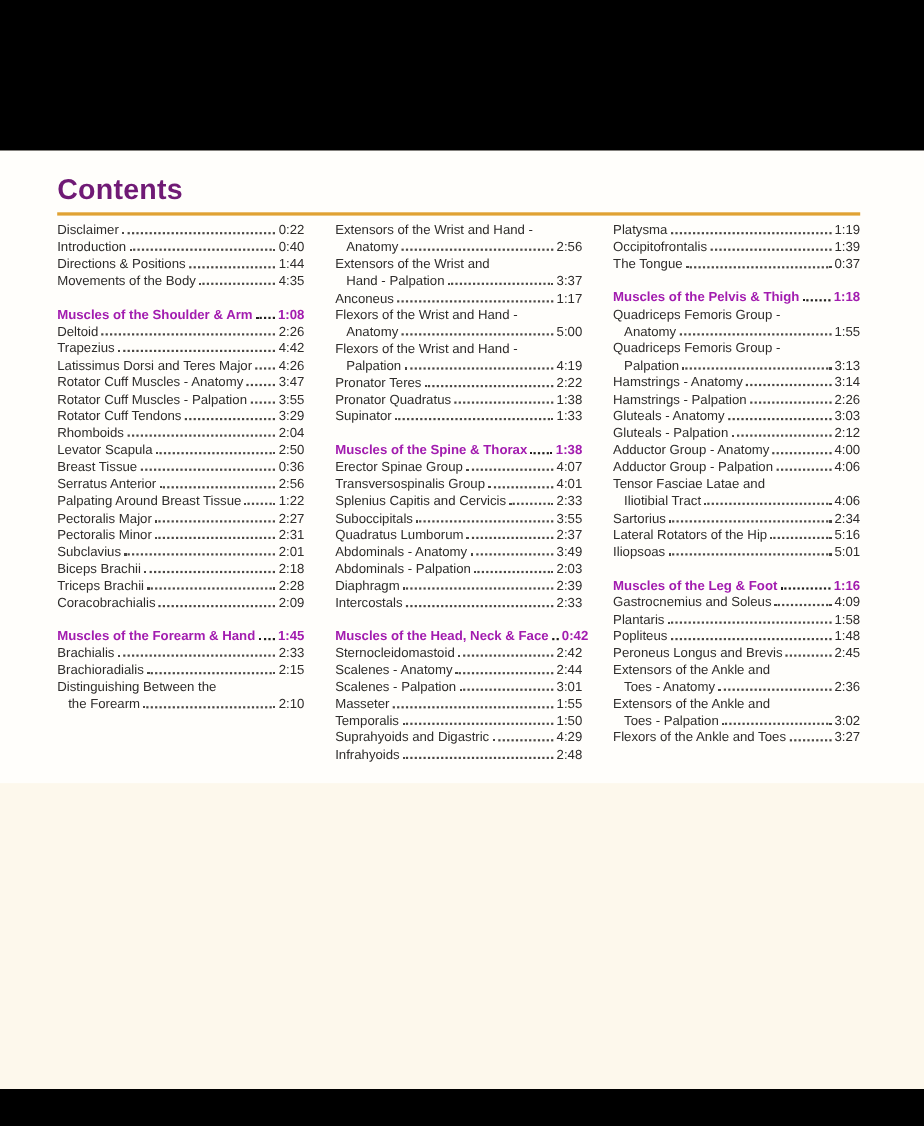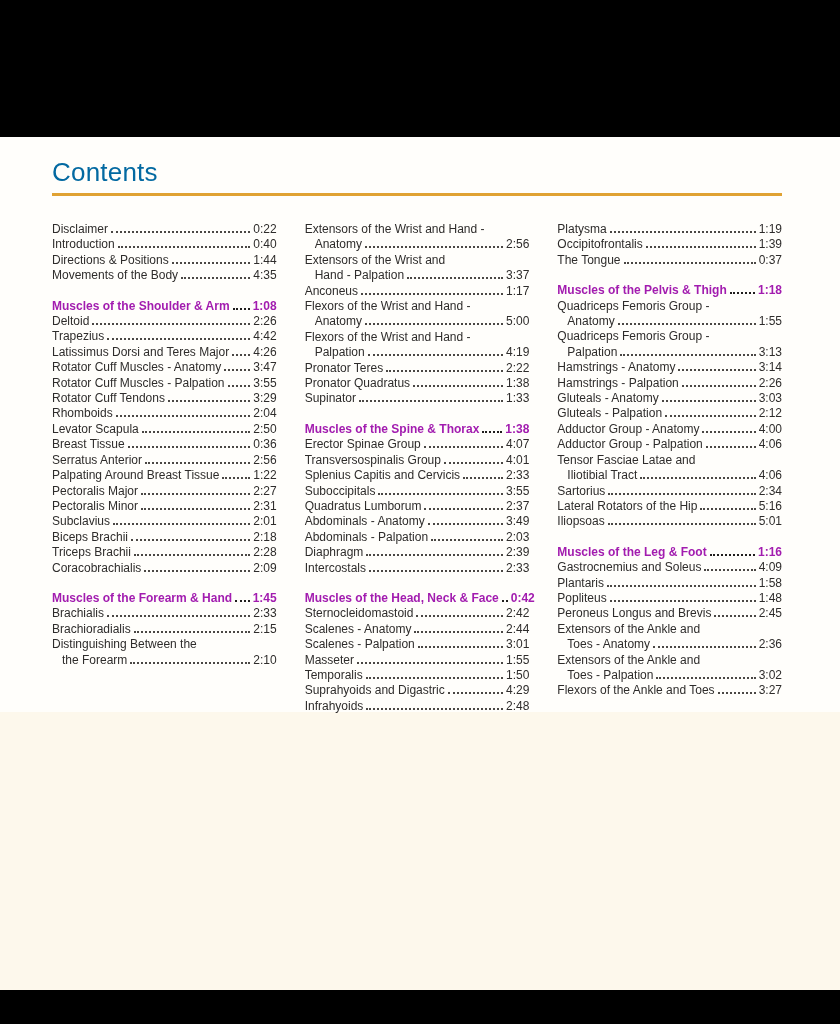--- a/index.html
+++ b/index.html
@@ -36,29 +36,29 @@
   .content {
     position: absolute;
     left: 52px;
     top: 157px;
     width: 730px;
   }
   h1.title {
     margin: 0;
     padding: 0 0 5px 0;
     font-size: 26px;
-    font-weight: 400;
+    font-weight: 700;
     letter-spacing: 0.2px;
-    color: #0369a1;
+    color: #701a75;
     border-bottom: 3px solid #e0a233;
   }
   .columns {
     display: flex;
     gap: 28px;
-    margin-top: 26px;
+    margin-top: 6px;
   }
   .col {
     flex: 1 1 0;
     min-width: 0;
     font-size: 12px;
     line-height: 15.4px;
     color: #2e2c2b;
   }
   .group { margin-top: 0; }
   .group.gap { margin-top: 15px; }

